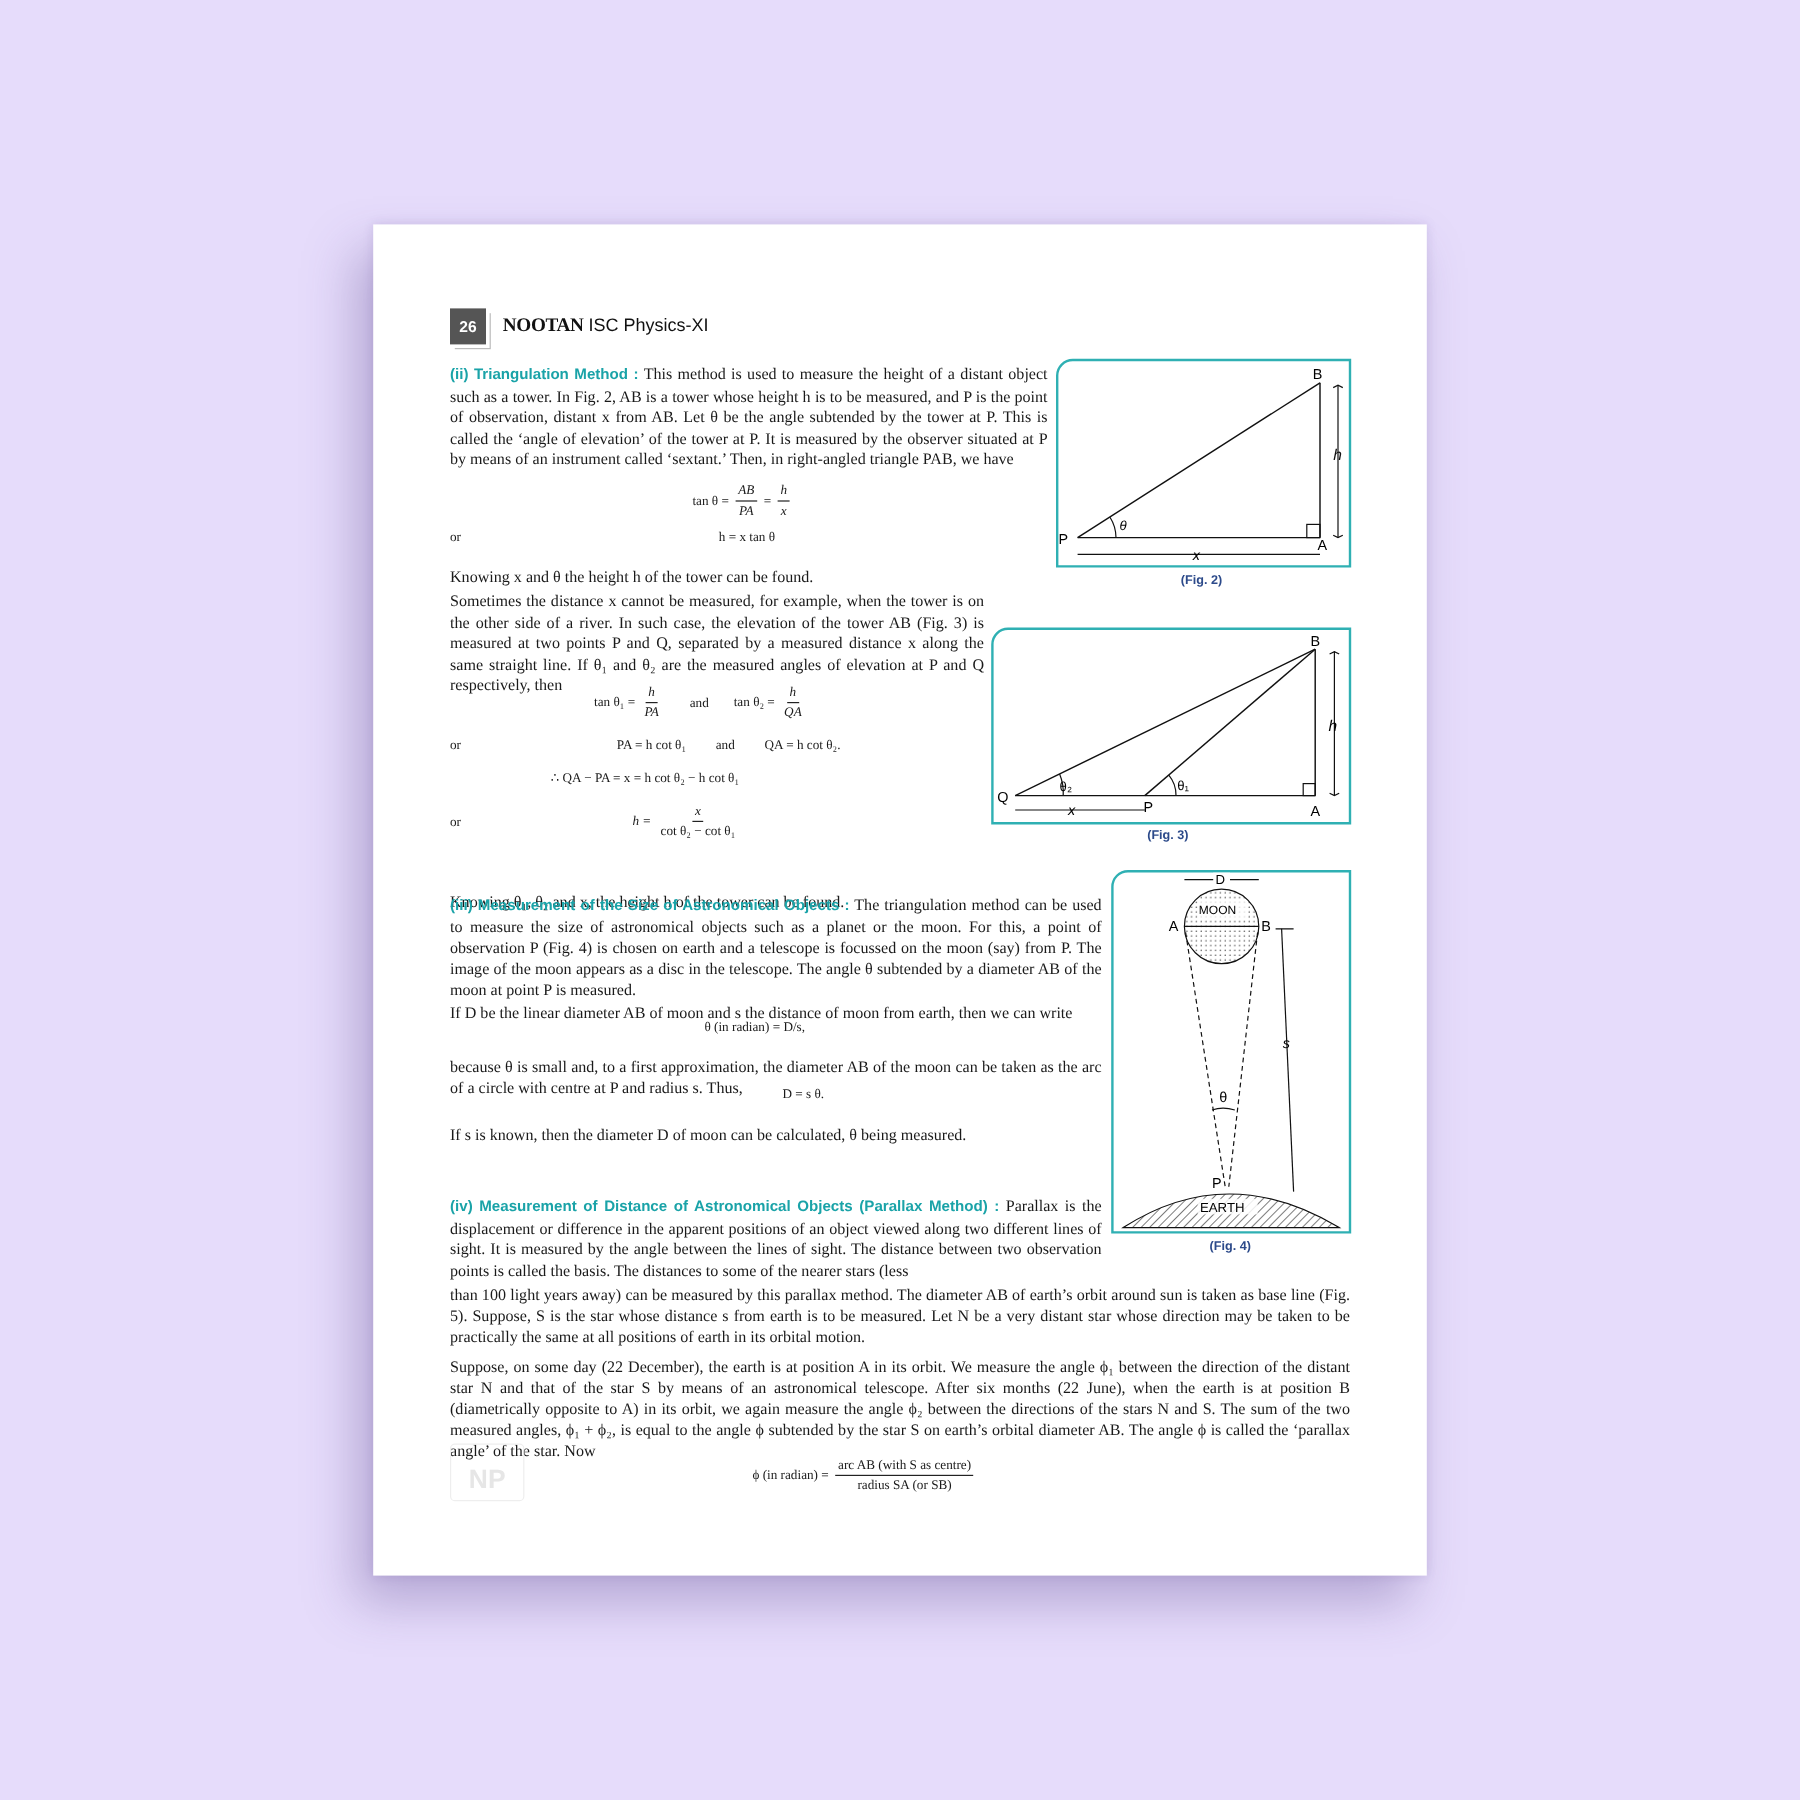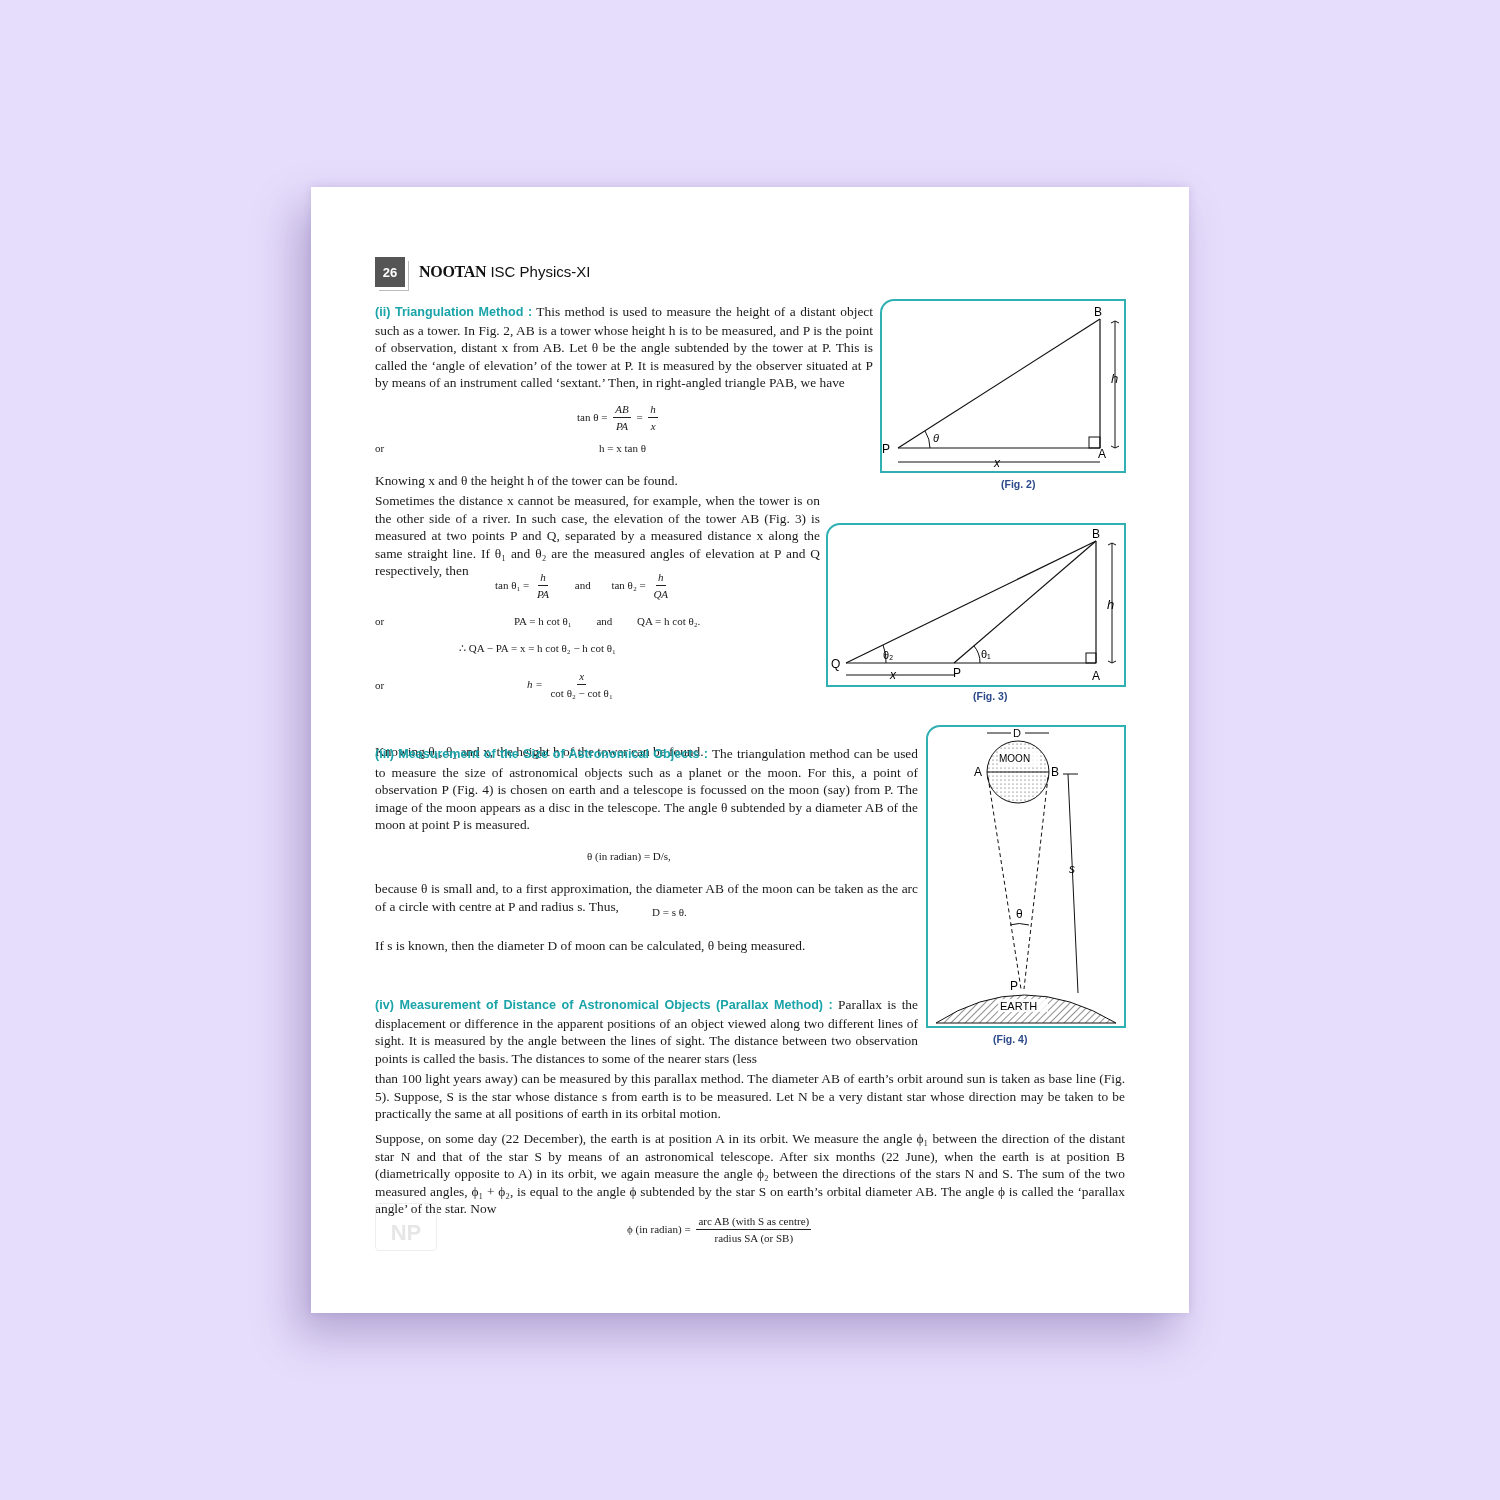--- a/index.html
+++ b/index.html
@@ -21,21 +21,21 @@
   .bookname { font-family:"Liberation Sans", sans-serif; font-size:15px; color:#111; }
   .bookname b { font-family:"Liberation Serif", serif; font-size:16px; letter-spacing:-0.3px; }
   .txt { font-family:"Liberation Serif", serif; font-size:13.4px; line-height:17.6px; text-align:justify;margin-top:12px; }
   .txt i, .eq i { font-style:italic; }
   .head { color:#1aa3a8; font-family:"Liberation Sans", sans-serif; font-weight:bold; font-size:12.6px; }
   .eq { font-family:"Liberation Serif", serif; font-size:11px; white-space:nowrap; }
   .frac { display:inline-flex; flex-direction:column; align-items:center; vertical-align:middle; margin:0 3px; }
   .frac .n { border-bottom:1px solid #222; padding:0 2px; line-height:16px; }
   .frac .d { padding:0 2px; line-height:17px; }
   .figbox { position:absolute; border:2px solid #2fb0b3; border-top-left-radius:14px; background:#fff; }
-  .figcap { position:absolute; font-family:"Liberation Sans", sans-serif; font-weight:bold; font-size:10.5px; color:#2c4a8a;margin-left:17px; }
+  .figcap { position:absolute; font-family:"Liberation Sans", sans-serif; font-weight:bold; font-size:10.5px; color:#2c4a8a; }
   .watermark { position:absolute; left:64px; top:1016px; width:62px; height:48px; border:1px solid #eee; border-radius:4px;
     color:#e6e6e6; font-family:"Liberation Sans", sans-serif; font-weight:bold; font-size:22px; display:flex; align-items:flex-end; justify-content:center; padding-bottom:4px; box-sizing:border-box;}
   svg text { font-family:"Liberation Sans", sans-serif; }
 </style>
 </head>
 <body>
 
 <div class="page">
 
   <div class="abs header">
@@ -91,20 +91,21 @@
     <span class="frac">
         <i class="n">x</i>
         <span class="d">cot θ₂ − cot θ₁</span>
       </span>
   </div>
   <div class="abs txt" style="left:64px; top:544px;font-family:Liberation Serif, serif;">Knowing θ₁, θ₂ and x, the height h of the tower can be found.</div>
 
   <div class="abs txt" style="left:64px; top:546px; width:543px;">
     <span class="head">(iii) Measurement of the Size of Astronomical Objects :</span><span> The triangulation method can be used to measure the size of astronomical objects such as a planet or the moon. For this, a point of observation P (Fig. 4) is chosen on earth and a telescope is focussed on the moon (say) from P. The image of the moon appears as a disc in the telescope. The angle θ subtended by a diameter AB of the moon at point P is measured.</span>
   </div>
+  <div class="abs txt" style="left:64px; top:636px; width:543px;">If D be the linear diameter AB of moon and s the distance of moon from earth, then we can write</div>
   <div class="abs eq" style="left:276px; top:663px;">θ (in radian) = D/s,</div>
   <div class="abs txt" style="left:64px; top:681px; width:543px;">because θ is small and, to a first approximation, the diameter AB of the moon can be taken as the arc of a circle with centre at P and radius s. Thus,</div>
   <div class="abs eq" style="left:341px; top:719px;">D = s θ.</div>
   <div class="abs txt" style="left:64px; top:738px;">If s is known, then the diameter D of moon can be calculated, θ being measured.</div>
 
   <div class="abs txt" style="left:64px; top:797px; width:543px;">
     <span class="head">(iv) Measurement of Distance of Astronomical Objects (Parallax Method) :</span><span> Parallax is the displacement or difference in the apparent positions of an object viewed along two different lines of sight. It is measured by the angle between the lines of sight. The distance between two observation points is called the basis. The distances to some of the nearer stars (less</span>
   </div>
   <div class="abs txt" style="left:64px; top:871px; width:750px;">than 100 light years away) can be measured by this parallax method. The diameter AB of earth’s orbit around sun is taken as base line (Fig. 5). Suppose, S is the star whose distance s from earth is to be measured. Let N be a very distant star whose direction may be taken to be practically the same at all positions of earth in its orbital motion.</div>
   <div class="abs txt" style="left:64px; top:931px; width:750px;">Suppose, on some day (22 December), the earth is at position A in its orbit. We measure the angle ϕ₁ between the direction of the distant star N and that of the star S by means of an astronomical telescope. After six months (22 June), when the earth is at position B (diametrically opposite to A) in its orbit, we again measure the angle ϕ₂ between the directions of the stars N and S. The sum of the two measured angles, ϕ₁ + ϕ₂, is equal to the angle ϕ subtended by the star S on earth’s orbital diameter AB. The angle ϕ is called the ‘parallax angle’ of the star. Now</div>
@@ -187,15 +188,15 @@
       <text x="88" y="191" font-size="12">θ</text>
       <line x1="140" y1="47" x2="150" y2="266" stroke="#111"></line>
       <line x1="135" y1="47" x2="150" y2="47" stroke="#111"></line>
       <text x="141" y="146" font-size="12" font-style="italic">s</text>
       <text x="82" y="263" font-size="12">P</text>
       <path d="M8 296 Q95 240 188 296 Z" fill="url(#hatch)" stroke="#111"></path>
       <rect x="70" y="272" width="50" height="13" fill="#fff" opacity="0.85"></rect>
       <text x="72" y="283" font-size="11">EARTH</text>
     </svg>
   </div>
-  <div class="figcap" style="left:665px; top:846px;">(Fig. 4)</div>
+  <div class="figcap" style="left:697px; top:846px;">(Fig. 4)</div>
 
 </div>
 
 </body></html>

